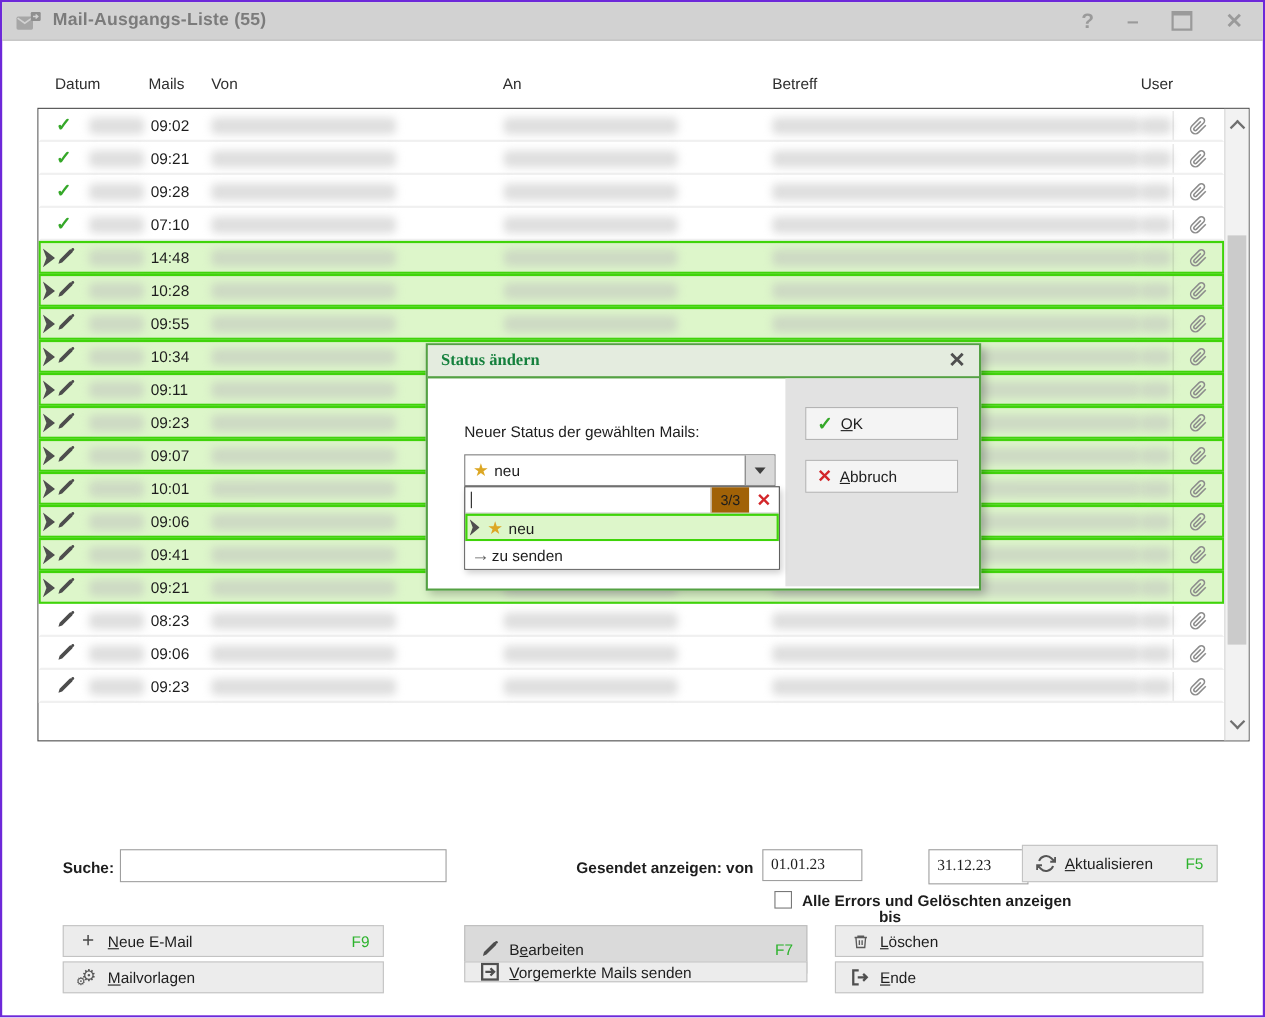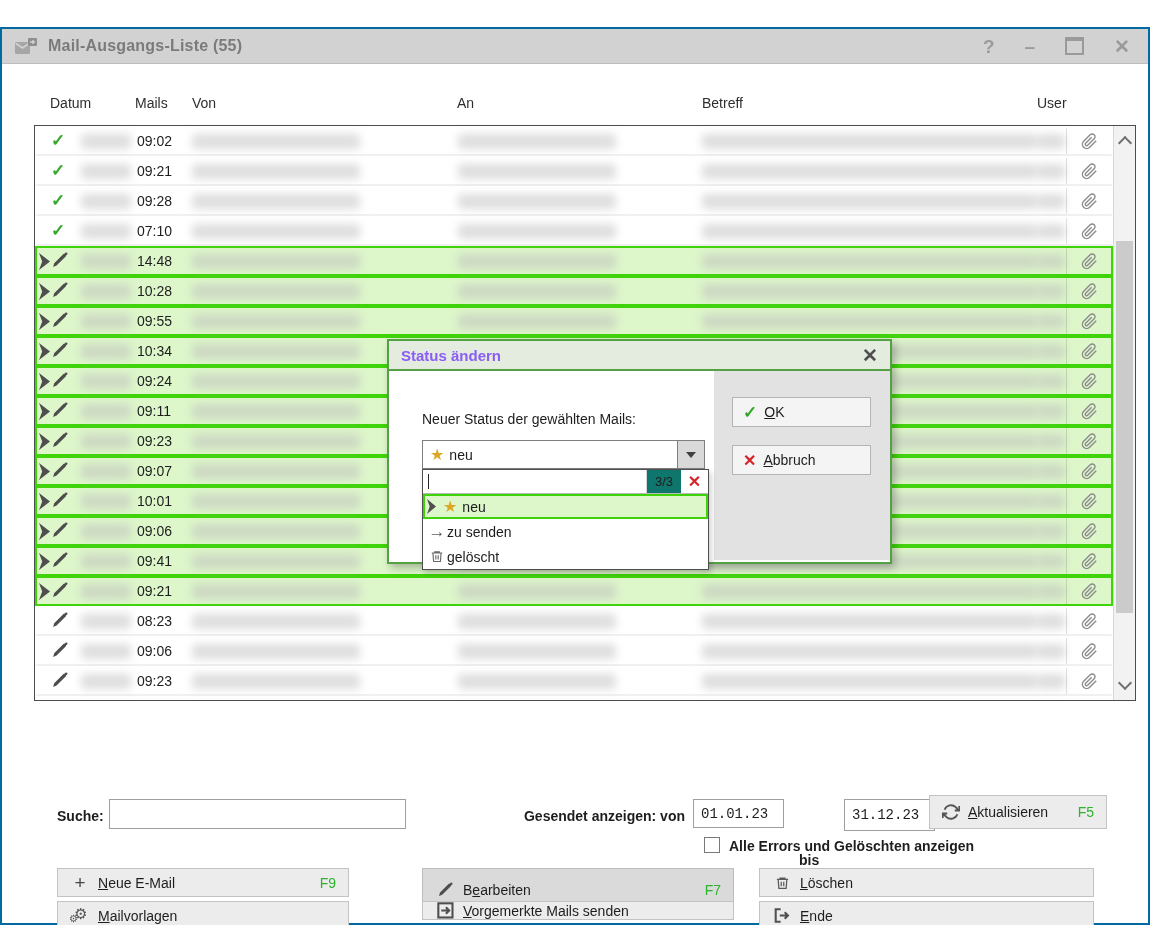--- a/index.html
+++ b/index.html
@@ -1,17 +1,17 @@
 <!DOCTYPE html>
 <html><head>
 <meta charset="utf-8">
 <style>
   html,body{margin:0;padding:0;}
   body{width:1150px;height:925px;overflow:hidden;font-family:"Liberation Sans",sans-serif;background:#fff;position:relative;}
-  .window{position:absolute;inset:0;border:2px solid #0369a1;background:#fff;box-sizing:border-box;margin-top:27px;}
+  .window{position:absolute;inset:0;border:2px solid #6d28d9;background:#fff;box-sizing:border-box;}
   
   .titlebar{height:35px;background:#d2d2d2;border-bottom:1px solid #bdbdbd;display:flex;align-items:center;padding:0 12px;box-sizing:border-box;}
   .titlebar .apptitle{font-size:16px;font-weight:bold;color:#7b7b7b;margin-left:10px;letter-spacing:.2px;}
   .wincontrols{margin-left:auto;display:flex;align-items:center;gap:30px;padding-right:6px;}
   .wincontrols span{color:#9a9a9a;font-size:19px;font-weight:bold;line-height:1;cursor:default;}
   .maxbox{width:15px;height:12px;border:2px solid #9a9a9a;border-top-width:4px;display:inline-block;}
   
   .colheads{position:absolute;top:66px;left:0;width:100%;font-size:14px;color:#2e2e2e;}
   .colheads span{position:absolute;white-space:nowrap;}
   .table{position:absolute;left:32px;top:96px;width:1102px;height:576px;border:1px solid #4c4c4c;background:#fff;box-sizing:border-box;}
@@ -31,47 +31,47 @@
   .clip{position:absolute;right:0;top:0;bottom:0;width:44px;border-left:1px solid rgba(0,0,0,.12);display:flex;align-items:center;justify-content:center;}
   
   .sb{position:absolute;right:0;top:0;bottom:0;width:22px;background:#f2f2f2;border-left:1px solid #d8d8d8;box-sizing:border-box;}
   .sb-thumb{position:absolute;left:2px;top:115px;width:17px;height:372px;background:#cbcbcb;}
   .chev{position:absolute;left:6px;width:8px;height:8px;border-left:2px solid #6f6f6f;border-top:2px solid #6f6f6f;}
   .chev.up{top:12px;transform:rotate(45deg);}
   .chev.down{bottom:12px;transform:rotate(225deg);}
   
   .dialog{position:absolute;left:385px;top:310px;width:505px;height:225px;border:2px solid #54a143;background:#fff;box-sizing:border-box;box-shadow:3px 4px 8px rgba(0,0,0,.25);z-index:10;}
   .dlg-title{height:30px;background:#e4ecdf;border-bottom:2px solid #54a143;display:flex;align-items:center;padding:0 12px;box-sizing:border-box;}
-  .dlg-title .t{font-size:15px;font-weight:bold;color:#8b5cf6;}
+  .dlg-title .t{font-size:15px;font-weight:bold;color:#15803d;font-family:Liberation Serif, serif;}
   .dlg-close{margin-left:auto;color:#4f4f4f;font-size:19px;font-weight:bold;cursor:default;}
   .dlg-body{position:relative;height:189px;}
   .gray-panel{position:absolute;left:325px;top:0;right:0;bottom:0;background:#e2e2e2;}
   .dlg-label{position:absolute;left:33px;top:40px;font-size:14px;color:#1d1d1d;}
   .combo{position:absolute;left:33px;top:69px;width:283px;height:29px;border:1px solid #7f7f7f;background:#fff;box-sizing:border-box;display:flex;align-items:center;}
   .combo .star,.opt .star{color:#dca724;font-size:16px;margin:0 5px 0 7px;}
   .combo .val{font-size:14px;color:#1d1d1d;}
   .combo-btn{margin-left:auto;width:26px;align-self:stretch;background:#d9d9d9;border-left:1px solid #7f7f7f;display:flex;align-items:center;justify-content:center;}
   .tri{width:0;height:0;border-left:5px solid transparent;border-right:5px solid transparent;border-top:6px solid #3f3f3f;}
   .popup{position:absolute;left:33px;top:98px;width:287px;background:#fff;border:1px solid #4f4f4f;box-sizing:border-box;z-index:12;box-shadow:2px 3px 6px rgba(0,0,0,.2);}
   .filterrow{height:23px;display:flex;align-items:center;border-bottom:1px solid #b8b8b8;}
   .caret{width:1px;height:15px;background:#222;margin-left:5px;}
-  .fcount{margin-left:auto;font-size:13px;color:#1d1d1d;padding:0 8px;border-left:1px solid #d5d5d5;background:#0f766e;align-self:stretch;display:flex;align-items:center;}
+  .fcount{margin-left:auto;font-size:13px;color:#1d1d1d;padding:0 8px;border-left:1px solid #d5d5d5;background:#a16207;align-self:stretch;display:flex;align-items:center;}
   .fclear{width:27px;align-self:stretch;display:flex;align-items:center;justify-content:center;color:#d3262a;font-weight:bold;font-size:16px;}
   .opt{height:25px;display:flex;align-items:center;font-size:14px;color:#1d1d1d;box-sizing:border-box;background:#fff;}
   .opt.selected{background:#ddf6ca;border:2px solid #3fd409;}
   .opt .oicon{width:20px;display:flex;justify-content:center;margin-left:4px;}
   .opt .mk{margin-left:2px;}
   .arrowch{color:#5d5d5d;font-size:17px;font-weight:bold;line-height:1;}
   .dlg-btn{position:absolute;left:343px;width:139px;height:30px;background:#f4f4f4;border:1px solid #b4b4b4;box-sizing:border-box;display:flex;align-items:center;padding-left:10px;font-size:14px;color:#1d1d1d;gap:7px;}
   .ok-check{color:#35a829;font-weight:bold;font-size:17px;}
   .cancel-x{color:#d3262a;font-weight:bold;font-size:16px;}
   .ukey{text-decoration:underline;}
   
   .ftext{position:absolute;font-size:14px;color:#1d1d1d;white-space:nowrap;font-weight:bold;}
-  .finput{position:absolute;border:1px solid #9f9f9f;background:#fff;box-sizing:border-box;font-family:Liberation Mono, monospace;font-size:14px;color:#1d1d1d;padding:0 7px;}
+  .finput{position:absolute;border:1px solid #9f9f9f;background:#fff;box-sizing:border-box;font-family:Liberation Serif, serif;font-size:14px;color:#1d1d1d;padding:0 7px;}
   .fbtn{position:absolute;background:#ececec;border:1px solid #c3c3c3;box-sizing:border-box;display:flex;align-items:center;padding:0 12px;font-size:14px;color:#1d1d1d;gap:8px;}
   .fbtn .fkey{margin-left:auto;color:#2db32d;font-size:14px;}
   .fbtn.dark{background:#dadada;border-color:#bdbdbd;}
   .cbx{position:absolute;left:702px;top:808px;width:16px;height:16px;border:1.5px solid #787878;background:#fff;box-sizing:border-box;}
   .icon20{width:20px;display:flex;justify-content:center;align-items:center;}
   .plus{font-size:19px;color:#4a4a4a;line-height:1;font-weight:400;}
   .gears{position:relative;width:20px;height:18px;color:#555;}
   .gears .g1{position:absolute;left:4px;top:-2px;font-size:15px;}
   .gears .g2{position:absolute;left:-1px;top:6px;font-size:10px;}
 </style>
@@ -249,40 +249,20 @@
   </div>
         <div class="row sel">
     <svg class="marker" width="11" height="17" viewBox="0 0 11 17">
             <polygon points="0,0 11,8.5 0,17 3.2,8.5" fill="#4f4f4f"></polygon>
           </svg>
     <span class="sicon"><svg width="17" height="17" viewBox="0 0 16 16">
               <path d="M2 14l1-3.5L11.5 2a1.6 1.6 0 0 1 2.3 2.3L5.2 12.8 2 14z" fill="#4d4d4d"></path>
               <circle cx="14.3" cy="1.7" r="1.2" fill="#4d4d4d"></circle>
             </svg></span>
     <span class="blur b-datum"></span>
-    <span class="time">09:24</span>
-    <span class="blur b-von"></span>
-    <span class="blur b-an"></span>
-    <span class="blur b-betreff"></span>
-    <span class="blur b-user"></span>
-    <span class="clip">
-      <svg width="17" height="17" viewBox="0 0 24 24" fill="none" stroke="#8c8c8c" stroke-width="2">
-              <path d="M21.44 11.05l-9.19 9.19a6 6 0 0 1-8.49-8.49l9.19-9.19a4 4 0 1 1 5.66 5.66l-9.2 9.19a2 2 0 0 1-2.83-2.83l8.49-8.48"></path>
-            </svg>
-    </span>
-  </div>
-        <div class="row sel">
-    <svg class="marker" width="11" height="17" viewBox="0 0 11 17">
-            <polygon points="0,0 11,8.5 0,17 3.2,8.5" fill="#4f4f4f"></polygon>
-          </svg>
-    <span class="sicon"><svg width="17" height="17" viewBox="0 0 16 16">
-              <path d="M2 14l1-3.5L11.5 2a1.6 1.6 0 0 1 2.3 2.3L5.2 12.8 2 14z" fill="#4d4d4d"></path>
-              <circle cx="14.3" cy="1.7" r="1.2" fill="#4d4d4d"></circle>
-            </svg></span>
-    <span class="blur b-datum"></span>
     <span class="time">09:11</span>
     <span class="blur b-von"></span>
     <span class="blur b-an"></span>
     <span class="blur b-betreff"></span>
     <span class="blur b-user"></span>
     <span class="clip">
       <svg width="17" height="17" viewBox="0 0 24 24" fill="none" stroke="#8c8c8c" stroke-width="2">
               <path d="M21.44 11.05l-9.19 9.19a6 6 0 0 1-8.49-8.49l9.19-9.19a4 4 0 1 1 5.66 5.66l-9.2 9.19a2 2 0 0 1-2.83-2.83l8.49-8.48"></path>
             </svg>
     </span>
@@ -496,28 +476,20 @@
           <svg class="mk" width="9" height="15" viewBox="0 0 9 15">
               <polygon points="0,0 9,7.5 0,15 2.7,7.5" fill="#4f4f4f"></polygon>
             </svg>
           <span class="star">★</span>
           <span>neu</span>
         </div>
         <div class="opt">
           <span class="oicon arrowch">→</span>
           <span>zu senden</span>
         </div>
-        <div class="opt">
-          <span class="oicon">
-            <svg width="14" height="15" viewBox="0 0 24 24" fill="none" stroke="#6a6a6a" stroke-width="2">
-                <path d="M3 6h18M8 6V4h8v2M19 6l-1.2 14.5H6.2L5 6M10 10v7M14 10v7"></path>
-              </svg>
-          </span>
-          <span>gelöscht</span>
-        </div>
       </div>
 
       <div class="dlg-btn" style="top:26px">
         <span class="ok-check">✓</span>
         <span><span></span><span class="ukey">O</span><span>K</span></span>
       </div>
       <div class="dlg-btn" style="top:74px">
         <span class="cancel-x">✕</span>
         <span><span></span><span class="ukey">A</span><span>bbruch</span></span>
       </div>

